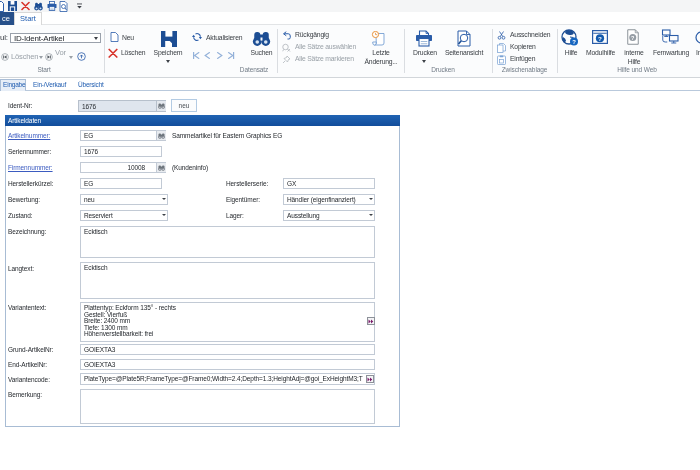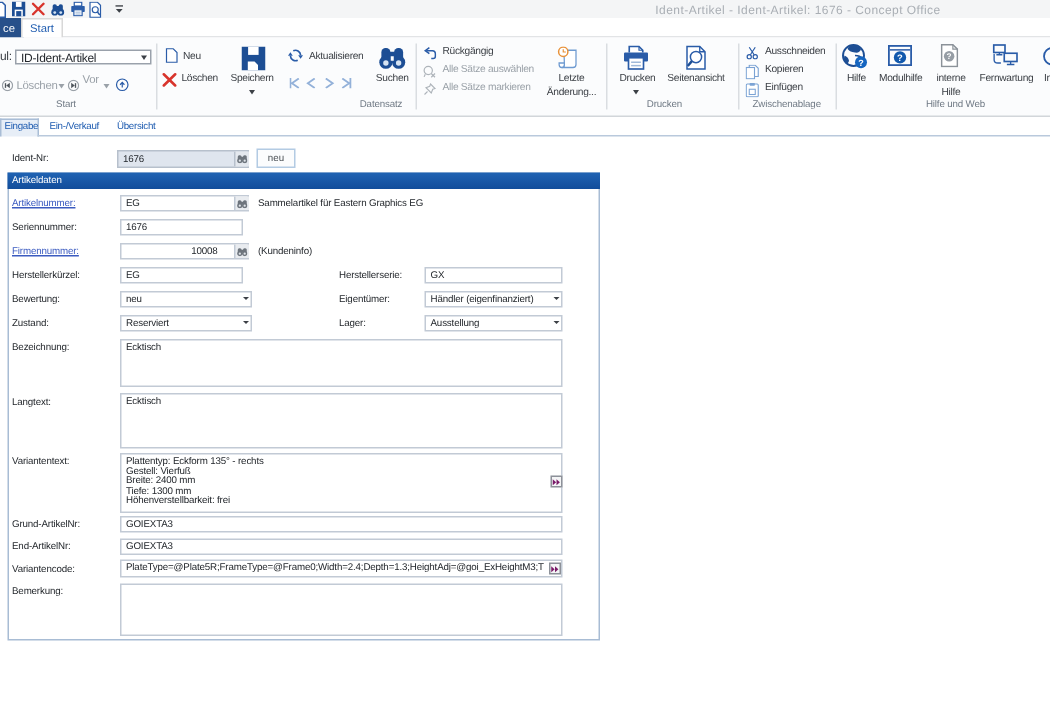--- a/index.html
+++ b/index.html
@@ -54,21 +54,20 @@
 </svg>
 <svg class="abs" style="left:59px;top:1px" width="9" height="11" viewBox="0 0 18 22">
  <path d="M2 1 h10 l4 4 v16 h-14 z" fill="#fff" stroke="#2a5ca8" stroke-width="1.6"></path>
  <circle cx="9" cy="11" r="4" fill="none" stroke="#2a5ca8" stroke-width="1.6"></circle>
  <path d="M12 14 L15 18" stroke="#2a5ca8" stroke-width="1.8"></path>
 </svg>
 <svg class="abs" style="left:76px;top:3px" width="7" height="7" viewBox="0 0 14 14">
  <rect x="2" y="1" width="10" height="1.8" fill="#3c4046"></rect>
  <path d="M2.5 6 h9 l-4.5 5 z" fill="#3c4046"></path>
 </svg>
-<div class="abs" style="left:375px;top:2px;width:314px;text-align:center;font-size:8px;color:#a9aeb4;letter-spacing:.3px;">Ident-Artikel - Ident-Artikel: 1676 - Concept Office</div>
 
 <div class="abs" style="left:0;top:12px;width:700px;height:13px;background:#fff;"></div>
 <div class="abs" style="left:0;top:24px;width:700px;height:1px;background:#e2e4e6;"></div>
 <div class="abs" style="left:0;top:12px;width:14px;height:13px;background:#27508a;color:#fff;font-size:7.5px;line-height:13px;padding-left:2px;">ce</div>
 <div class="abs" style="left:14px;top:12px;width:28px;height:13px;background:#fff;border:1px solid #d8d8d8;border-bottom:none;box-sizing:border-box;color:#1f5cb0;font-size:7.5px;line-height:12px;text-align:center;">Start</div>
 
 <div class="abs" style="left:0;top:25px;width:700px;height:52px;background:#fbfcfd;border-bottom:1px solid #d2d6da;box-sizing:content-box;"></div>
 
 <div class="sep" style="left:104px"></div>
 <div class="sep" style="left:277px"></div>

